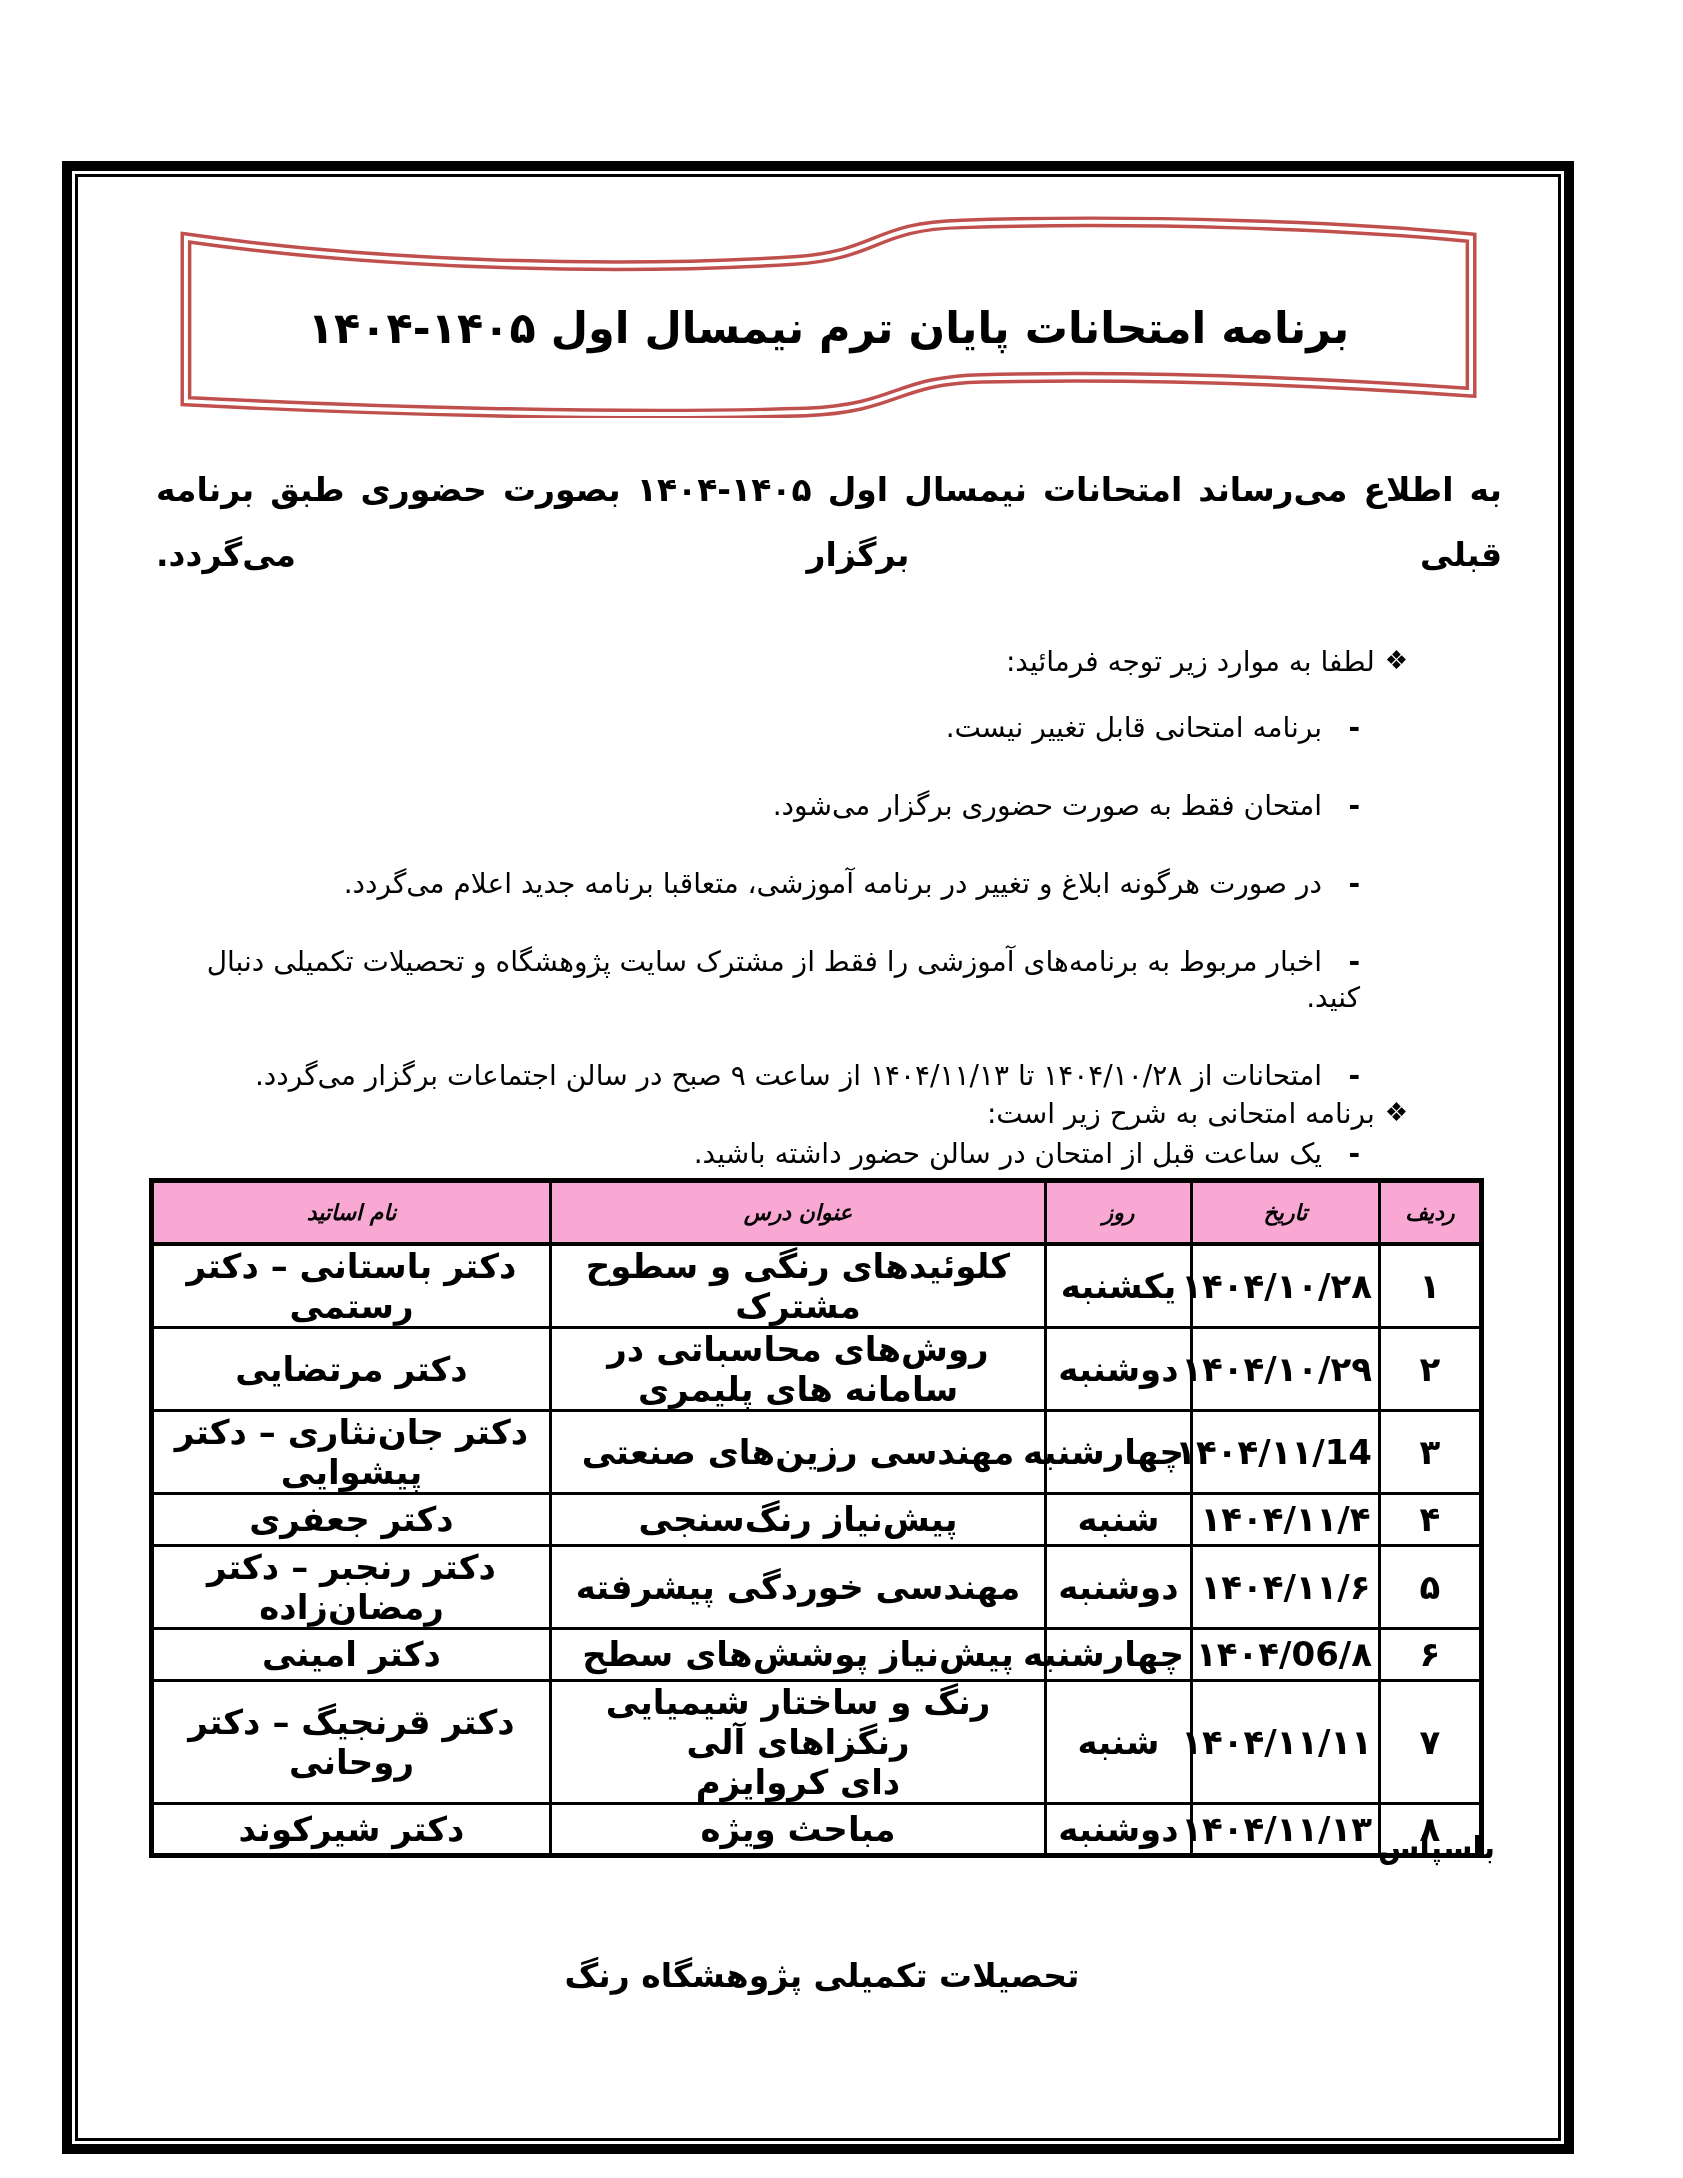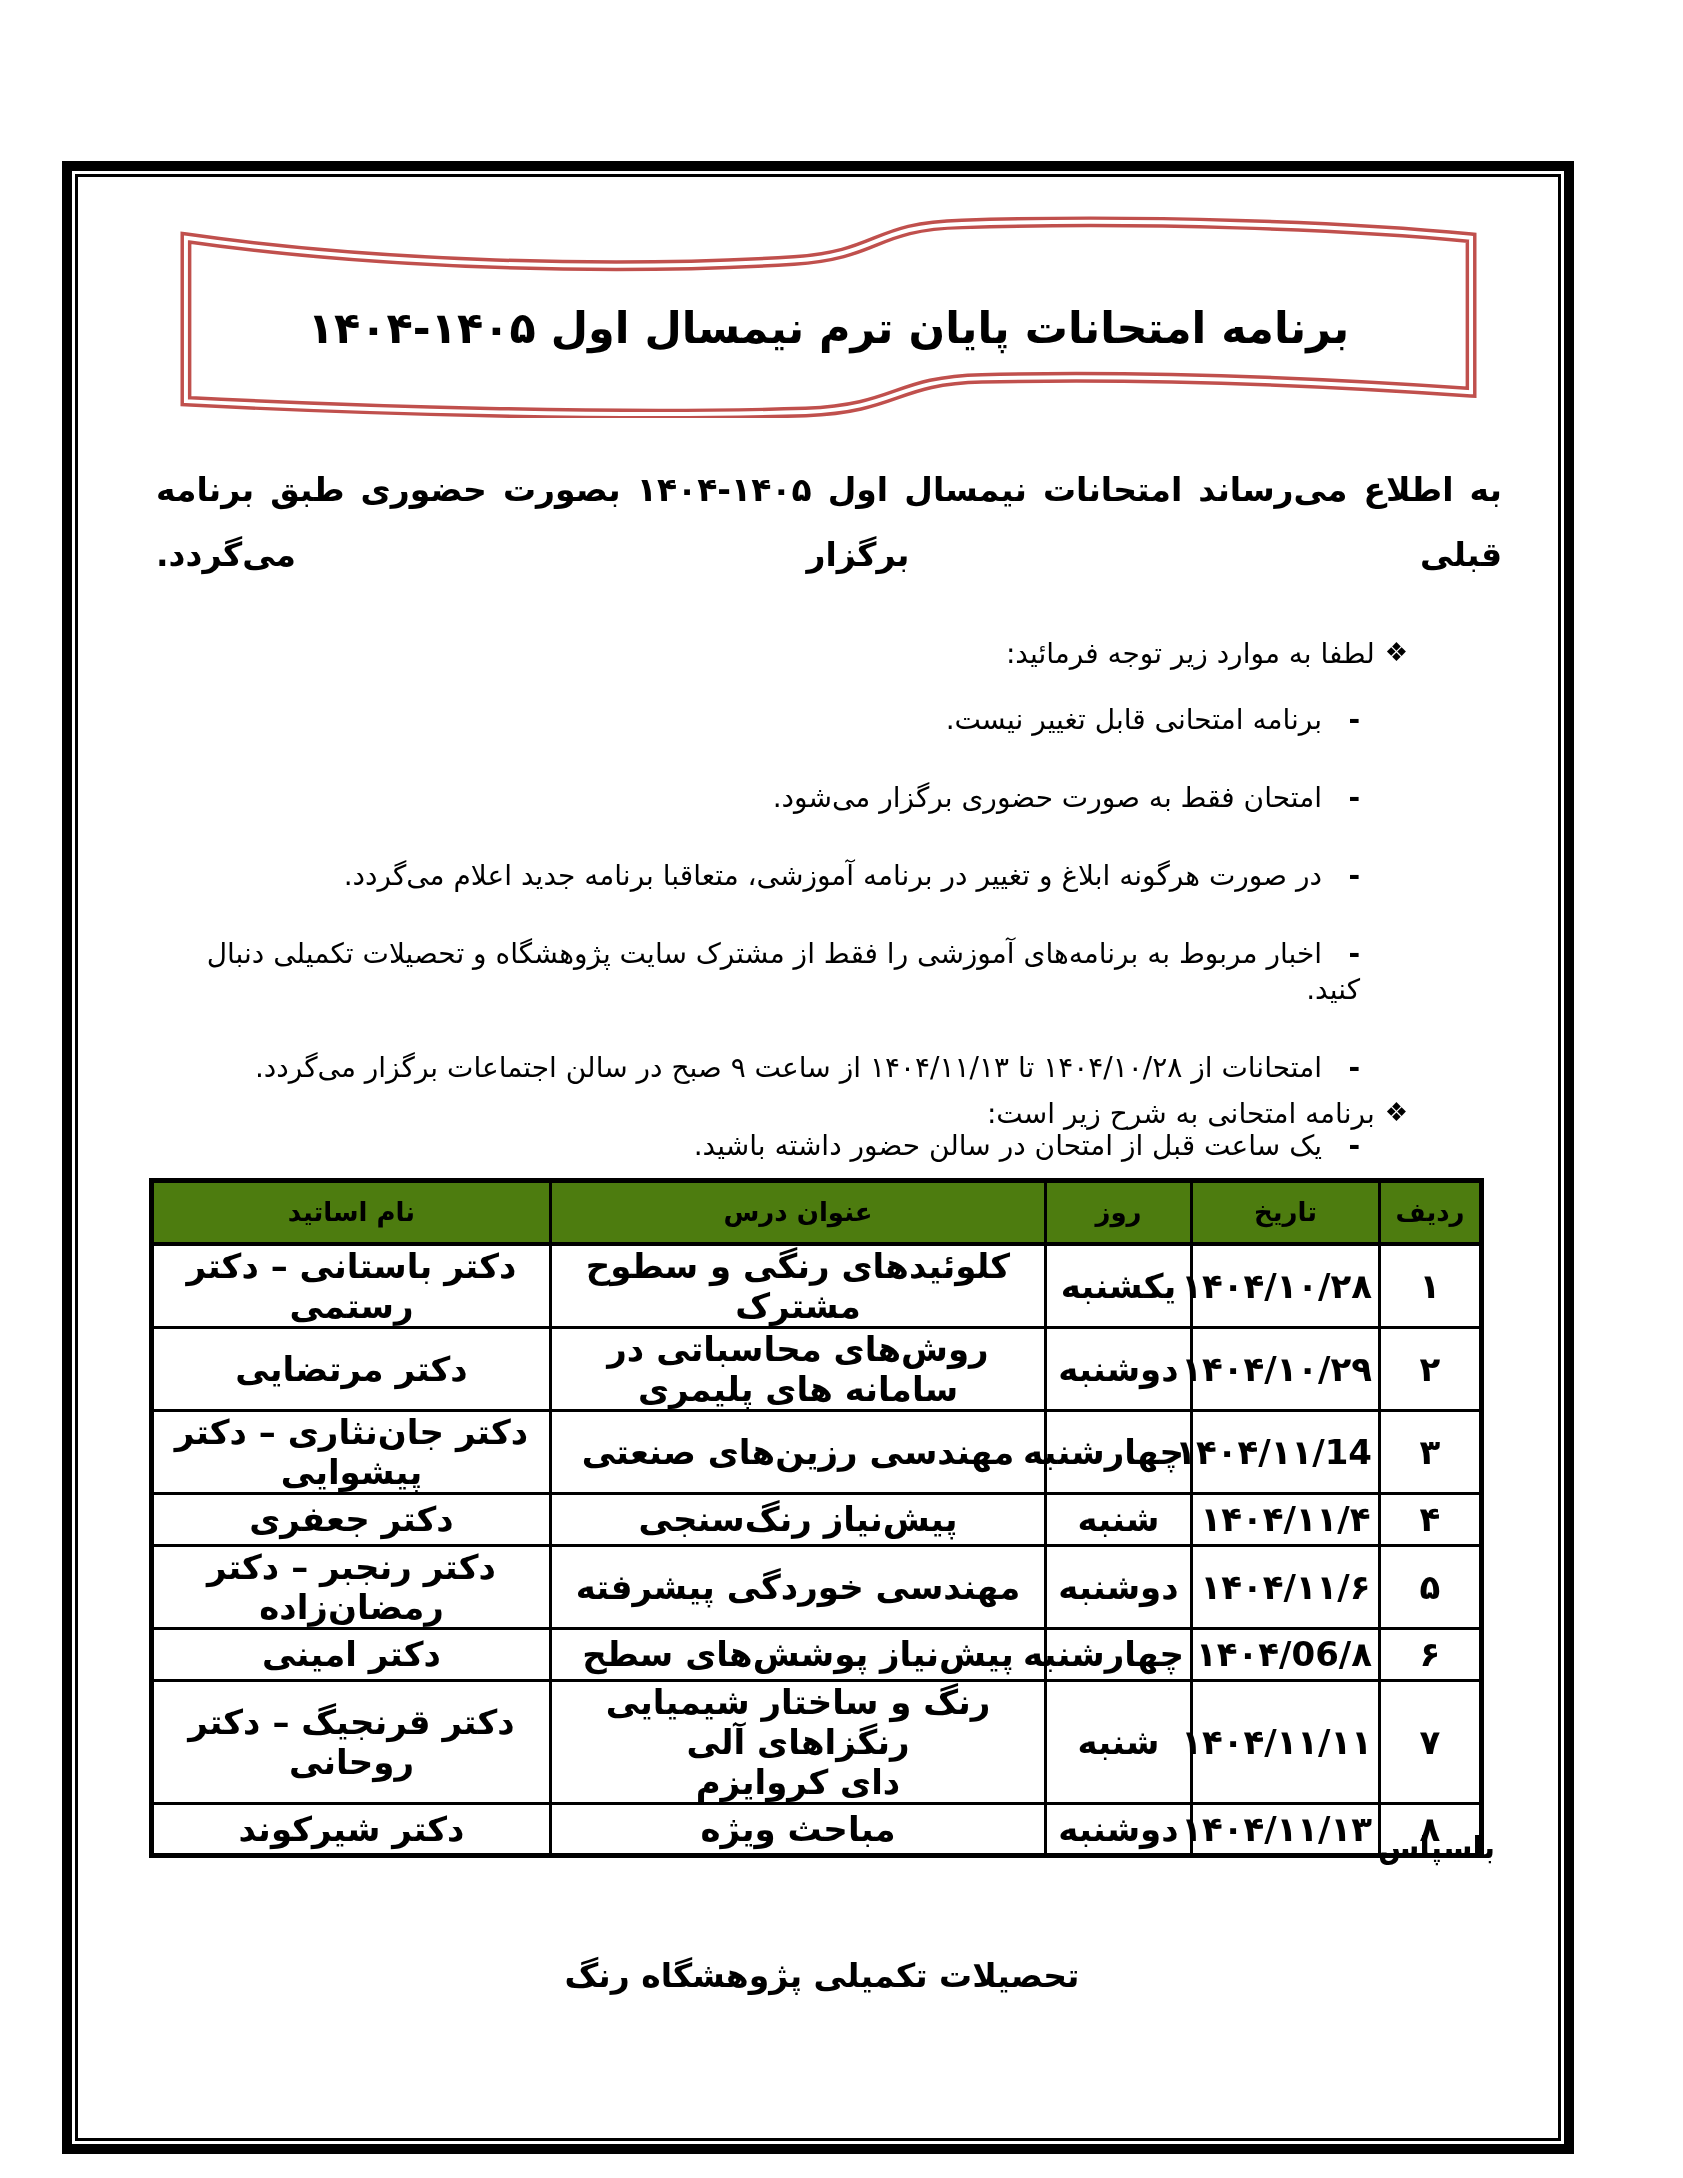--- a/index.html
+++ b/index.html
@@ -25,42 +25,42 @@
   .intro {
     position:absolute; left:156px; top:457px; width:1346px;
     direction:rtl; text-align:justify; text-align-last:justify;
     font-size:33px; font-weight:bold; line-height:65px;
   }
 
   .notes {
     position:absolute; left:149px; top:636px; width:1259px;
     direction:rtl; font-size:28px; line-height:36px;
   }
-  .notes-header { padding-right:0px; margin-bottom:30px; }
+  .notes-header { padding-right:0px; margin-bottom:30px;margin-top:8px; }
   .marker { font-size:26px; margin-left:10px; position:relative; top:-2px; }
   .note-item { padding-right:48px; margin-bottom:42px; }
   .note-item .dash { display:inline-block; width:38px; font-weight:bold; }
 
   .schedule-header {
     position:absolute; left:149px; top:1097px; width:1259px;
     direction:rtl; font-size:28px;
   }
 
   
   table.schedule {
     position:absolute; left:149px; top:1178px; width:1330px;
     border-collapse:collapse; table-layout:fixed; direction:rtl;
   }
   table.schedule th, table.schedule td {
     border:3px solid #000; text-align:center; vertical-align:middle;
     font-weight:bold; padding:0 6px; box-sizing:border-box;
   }
   table.schedule { border:5px solid #000; outline:0; }
   table.schedule th {
-    background:#4d7c0f; font-size:26px; height:63px; border-bottom:4px solid #000;
+    background:#f9a8d4; font-size:22px; height:63px; border-bottom:4px solid #000;font-style:italic;
   }
   table.schedule td { font-size:34px; height:52px; }
   table.schedule tbody tr:nth-child(7) td { height:104px; }
   td.course-cell { white-space:pre-line; line-height:40px; }
 
   .footer-thanks {
     position:absolute; left:149px; top:1830px; width:1346px;
     text-align:right; font-size:30px; font-weight:bold; direction:rtl;
   }
   .footer-dept {

